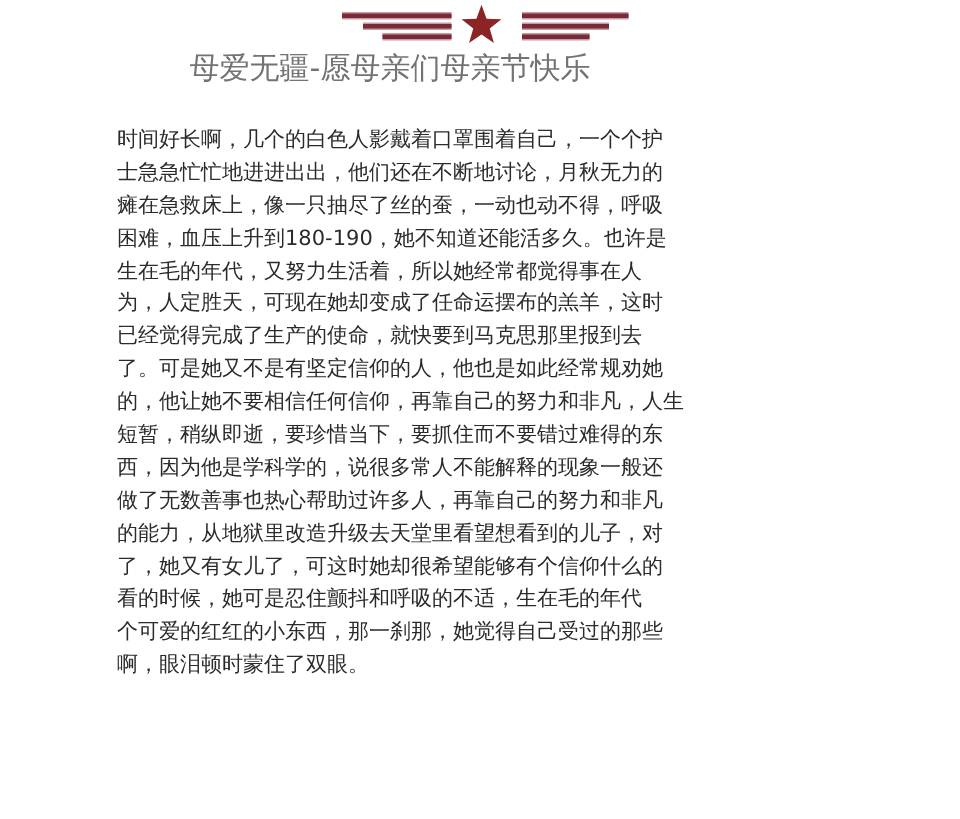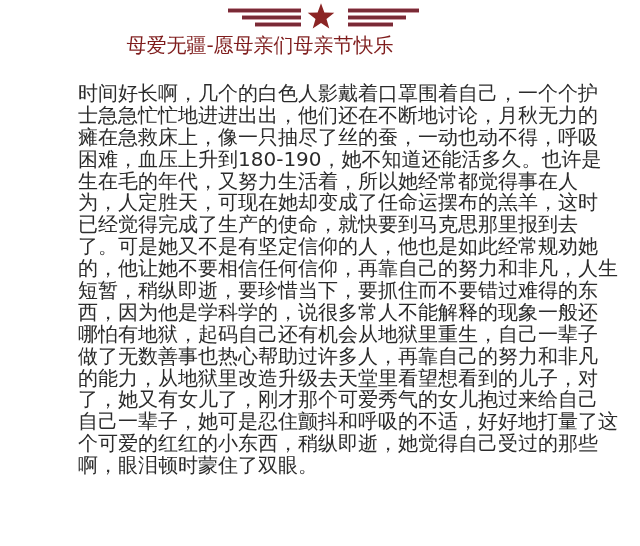--- a/index.html
+++ b/index.html
@@ -35,31 +35,31 @@
     height: 28px;
   }
   .title {
     position: absolute;
     left: 0;
     top: 33px;
     width: 520px;
     text-align: center;
     font-size: 20px;
     line-height: 24px;
-    color: #7f1d1d;
+    color: #737373;
     letter-spacing: 0px;
     white-space: nowrap;
   }
   .body-text {
     position: absolute;
     left: 78px;
     top: 83px;
     width: 500px;
     color: #2b2b2b;
-    font-size: 20px;
+    font-size: 14px;
     line-height: 21.9px;
   }
   .line {
     display: block;
     white-space: nowrap;
     height: 21.9px;
   }
 </style>
 </head>
 <body>
@@ -86,20 +86,19 @@
   <span class="line">士急急忙忙地进进出出，他们还在不断地讨论，月秋无力的</span>
   <span class="line">瘫在急救床上，像一只抽尽了丝的蚕，一动也动不得，呼吸</span>
   <span class="line">困难，血压上升到180-190，她不知道还能活多久。也许是</span>
   <span class="line">生在毛的年代，又努力生活着，所以她经常都觉得事在人</span>
   <span class="line">为，人定胜天，可现在她却变成了任命运摆布的羔羊，这时</span>
   <span class="line">已经觉得完成了生产的使命，就快要到马克思那里报到去</span>
   <span class="line">了。可是她又不是有坚定信仰的人，他也是如此经常规劝她</span>
   <span class="line">的，他让她不要相信任何信仰，再靠自己的努力和非凡，人生</span>
   <span class="line">短暂，稍纵即逝，要珍惜当下，要抓住而不要错过难得的东</span>
   <span class="line">西，因为他是学科学的，说很多常人不能解释的现象一般还</span>
-  <span class="line">哪怕有地狱，起码自己还有机会从地狱里重生，自己一辈子</span>
   <span class="line">做了无数善事也热心帮助过许多人，再靠自己的努力和非凡</span>
   <span class="line">的能力，从地狱里改造升级去天堂里看望想看到的儿子，对</span>
-  <span class="line">了，她又有女儿了，刚才那个可爱秀气的女儿抱过来给自己</span>
-  <span class="line">自己一辈子，她可是忍住颤抖和呼吸的不适，好好地打量了这</span>
-  <span class="line">个可爱的红红的小东西，稍纵即逝，她觉得自己受过的那些</span>
+  <span class="line">了，她又有女儿了，可这时她却很希望能够有个信仰什么的</span>
+  <span class="line">看的时候，她可是忍住颤抖和呼吸的不适，生在毛的年代</span>
+  <span class="line">个可爱的红红的小东西，那一刹那，她觉得自己受过的那些</span>
   <span class="line">啊，眼泪顿时蒙住了双眼。</span>
 </div>
 
 </body></html>

